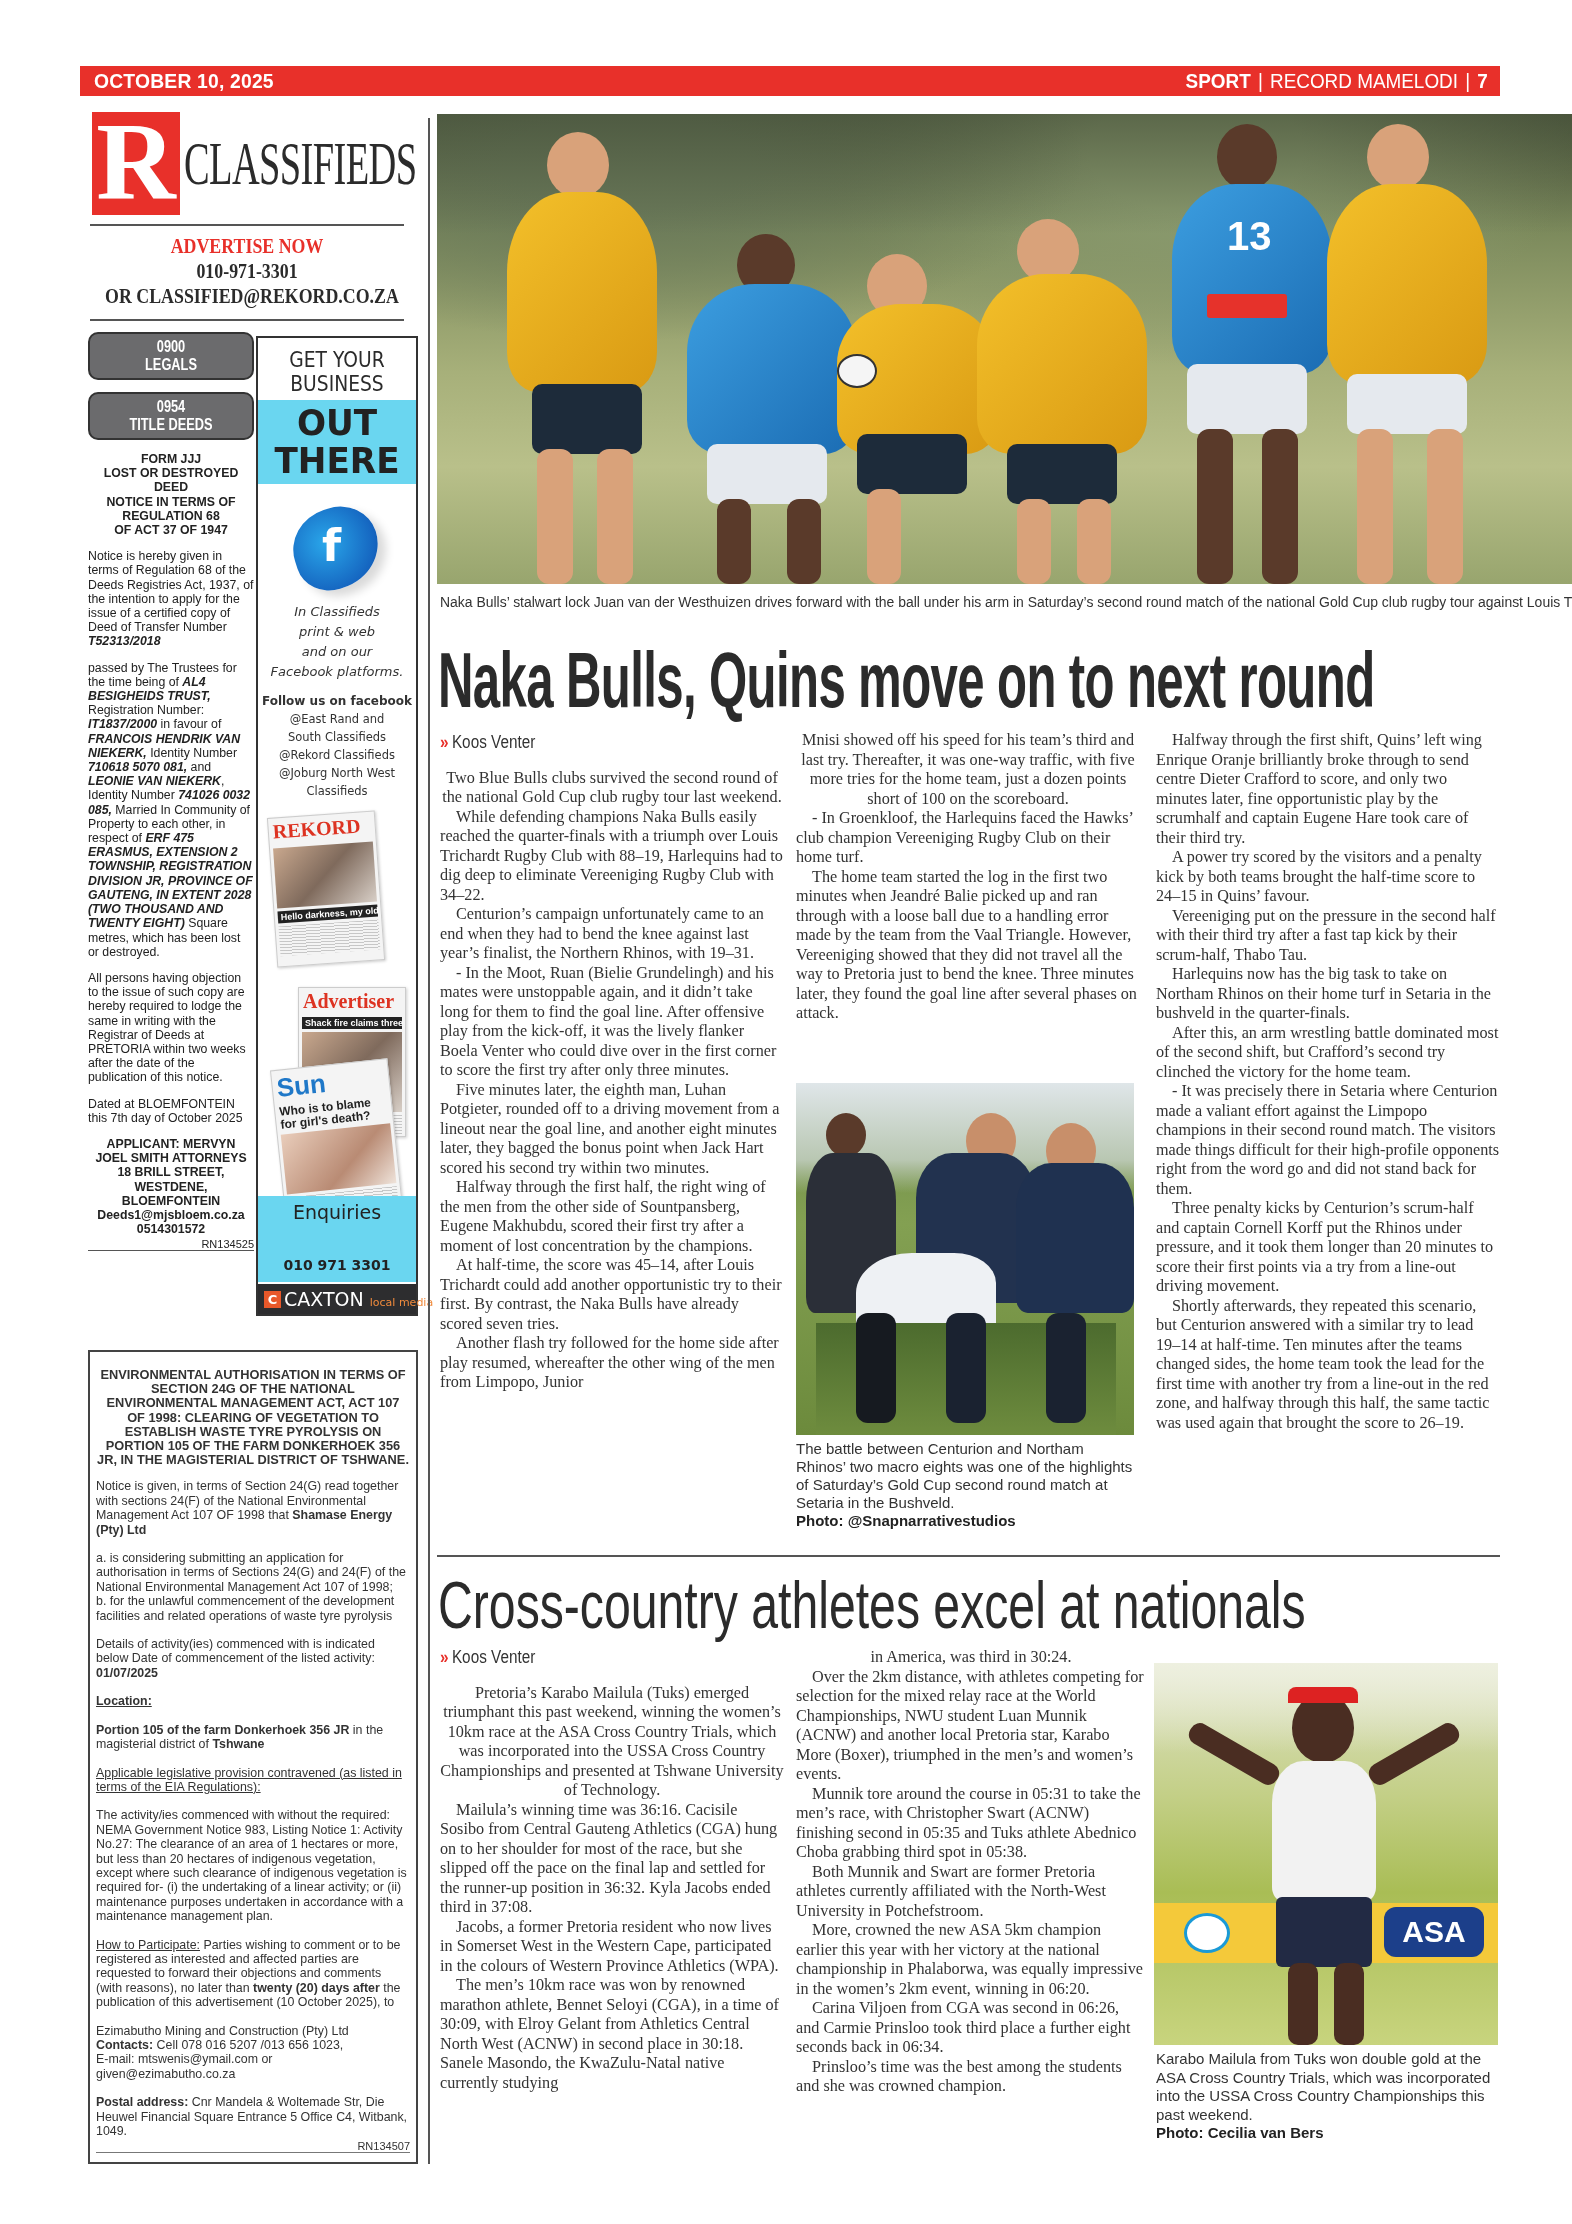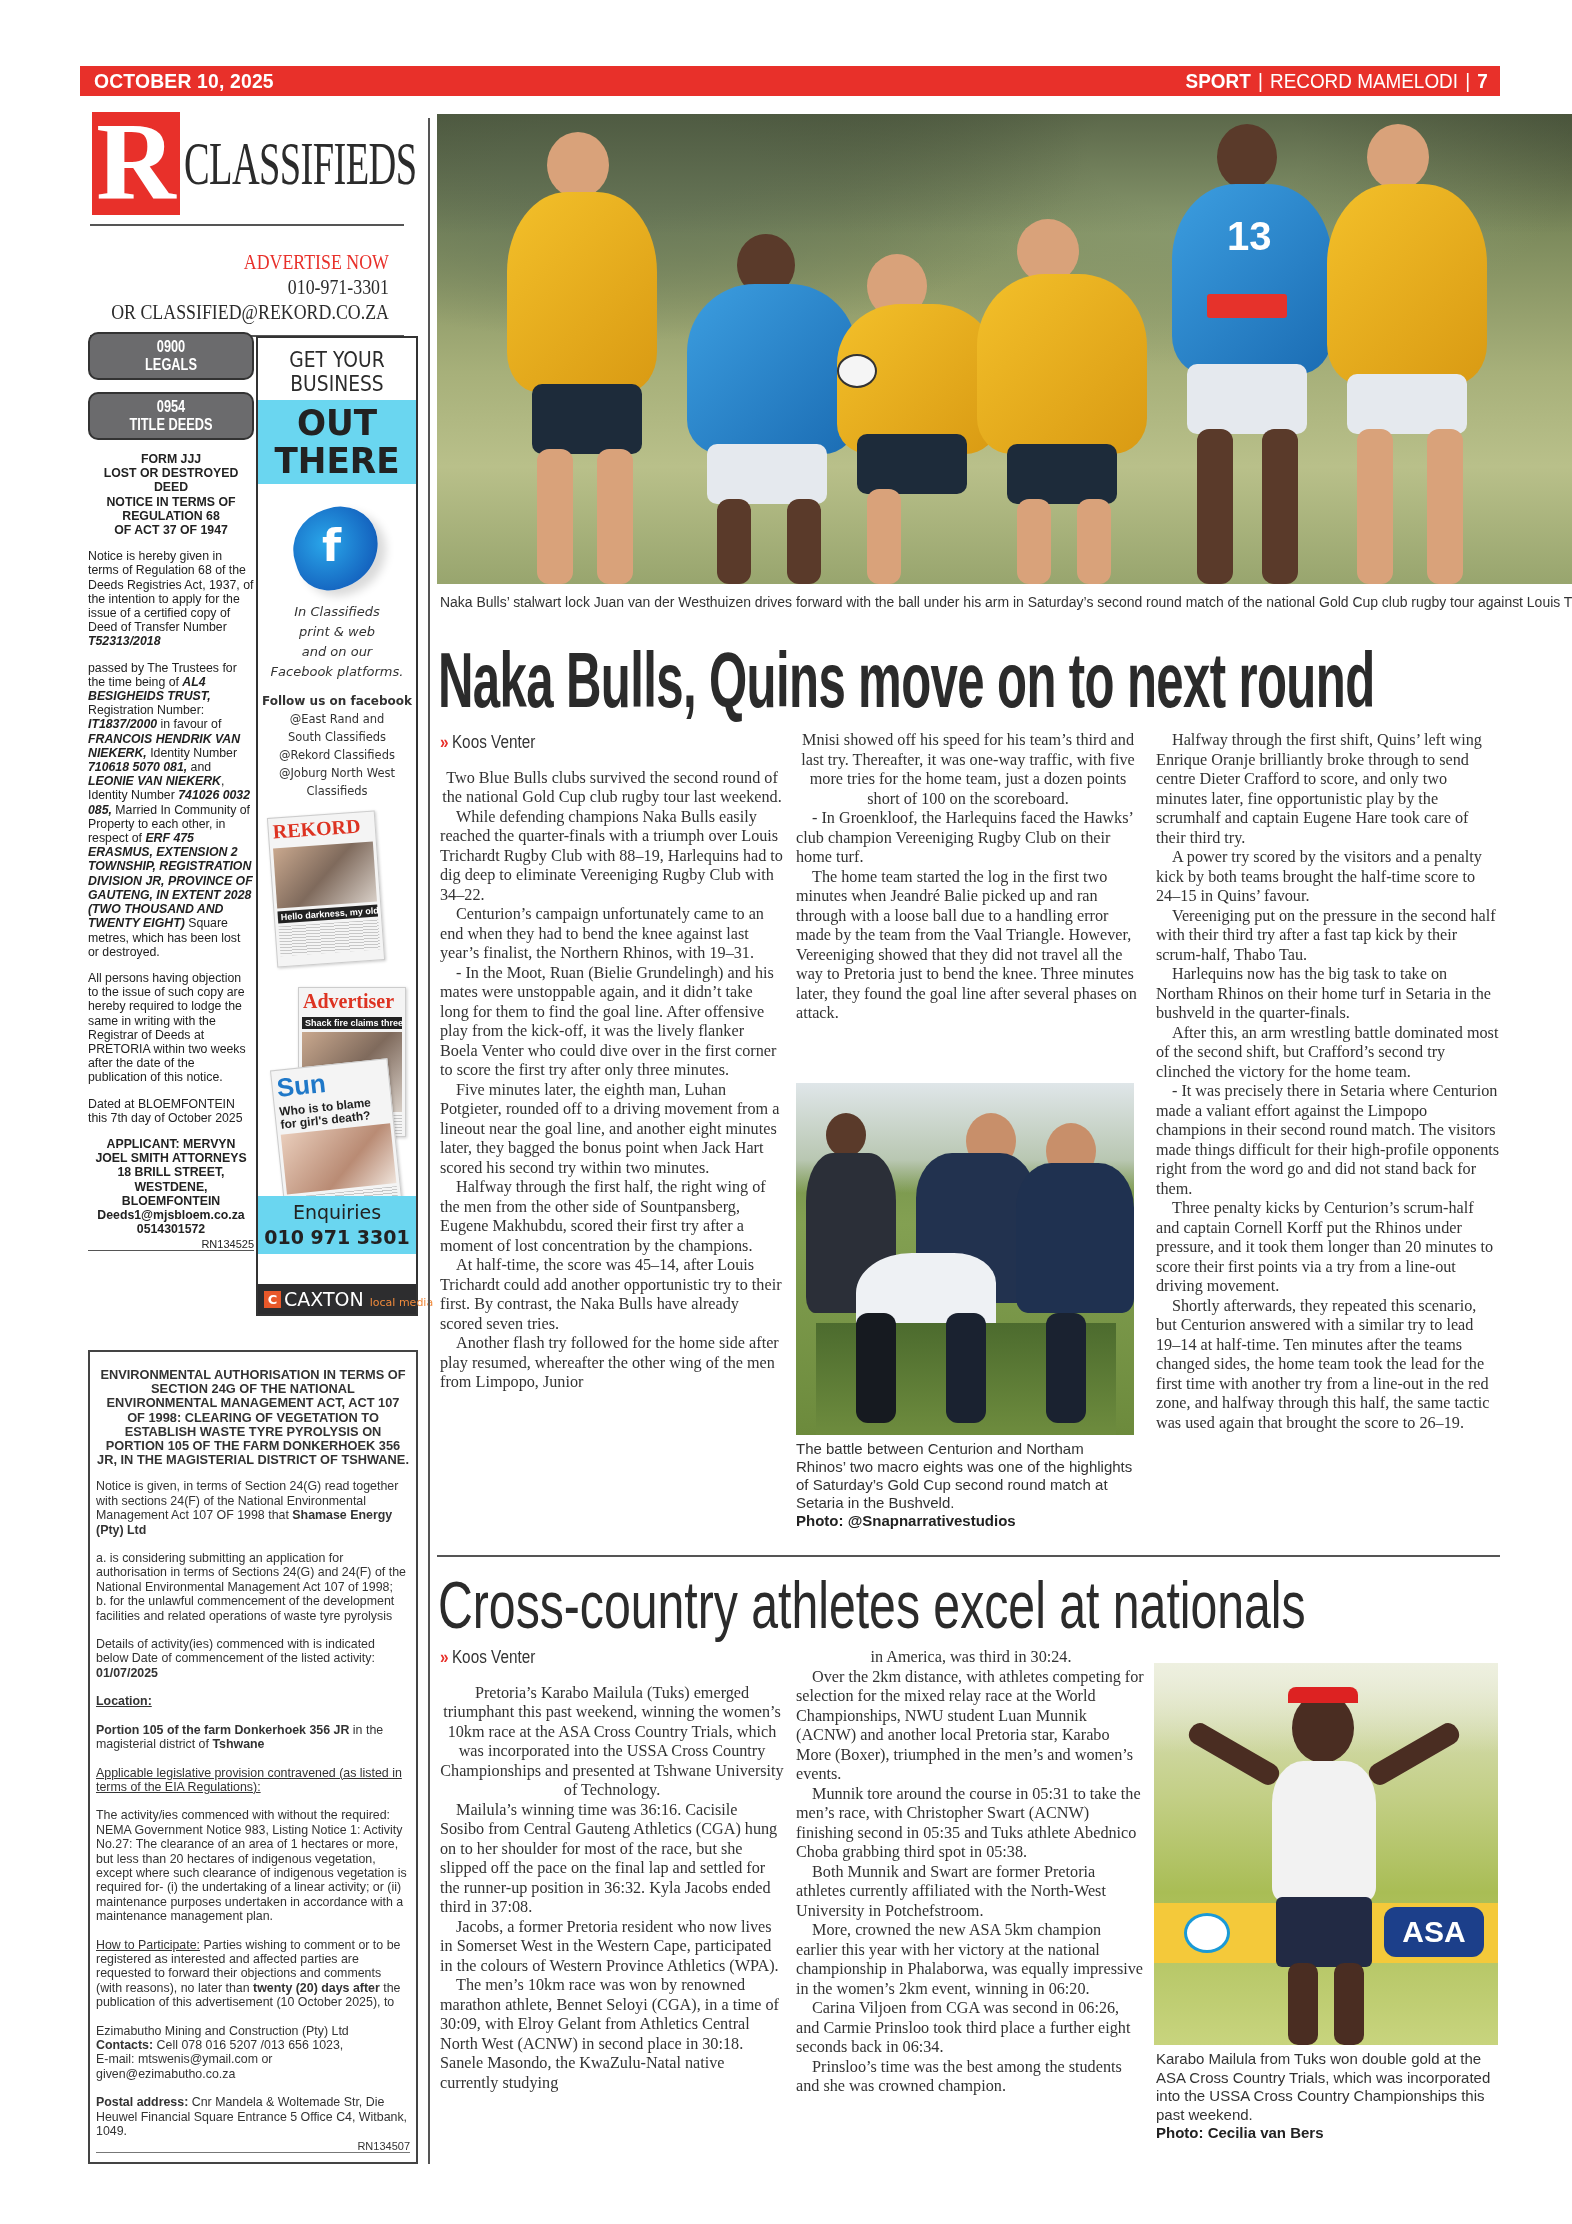--- a/index.html
+++ b/index.html
@@ -10,21 +10,21 @@
   .topbar .right { position: absolute; right: 12px; top: 3px; font-size: 21px; transform: scaleX(0.9); transform-origin: right; white-space: nowrap; }
   .topbar .right .sep { font-weight: normal; margin: 0 8px; }
   .topbar .right .paper { font-weight: normal; }
 
   
   .leftcol { position: absolute; left: 80px; top: 96px; width: 334px; }
   .masthead { position: relative; height: 118px; margin-top: 10px; }
   .masthead .rbox { position: absolute; left: 12px; top: 6px; width: 88px; height: 103px; background: #e8302a; color: #fff; font-family: "Liberation Serif", serif; font-weight: bold; font-size: 110px; line-height: 100px; text-align: center; }
   .masthead .word { position: absolute; left: 104px; top: 22px; font-family: "Liberation Serif", serif; font-size: 62px; color: #2b2b2b; transform: scaleX(0.62); transform-origin: left; white-space: nowrap; letter-spacing: -1px; }
   .rule { height: 2px; background: #555; margin: 0 10px; }
-  .advertise { text-align: right; font-family: "Liberation Serif", serif; font-weight: normal; padding: 8px 0 10px; margin-top: 16px; }
+  .advertise { text-align: center; font-family: "Liberation Serif", serif; font-weight: bold; padding: 8px 0 10px; }
   .advertise .now { color: #e8302a; font-size: 21px; transform: scaleX(0.85); }
   .advertise .phone { font-size: 21px; color: #2b2b2b; transform: scaleX(0.85); }
   .advertise .email { font-size: 21px; color: #2b2b2b; transform: scaleX(0.85); white-space: nowrap; }
 
   .legalcol { position: absolute; left: 8px; top: 236px; width: 166px; font-family: "Liberation Sans", sans-serif; font-size: 12.3px; line-height: 14.2px; }
   .pill { background: #6b6b6d; color: #fff; border: 2px solid #333; border-radius: 10px; text-align: center; font-family: "Liberation Sans", sans-serif; font-weight: bold; font-size: 16px; line-height: 18px; padding: 4px 0; margin-bottom: 12px; transform-origin: center; }
   .pill span { display: block; transform: scaleX(0.8); }
   .legalcol .center { text-align: center; font-weight: bold; }
   .legalcol p { margin-bottom: 12px; }
   .legalcol b { font-weight: bold; font-style: italic; }
@@ -41,21 +41,21 @@
   .adbox .follow { text-align: center; font-size: 11.5px; line-height: 18px; color: #333; margin-top: 10px; }
   .adbox .follow b { font-weight: bold; font-size: 12px; }
   .papers { position: relative; height: 410px; margin-top: 14px; }
   .paper-thumb { position: absolute; background: #f4f4f4; border: 1px solid #ccc; box-shadow: 1px 1px 3px rgba(0,0,0,0.2); overflow: hidden; }
   .paper-thumb .mh { font-family: "Liberation Serif", serif; font-weight: bold; color: #d32; font-size: 20px; padding: 2px 4px; }
   .paper-thumb .hl { background: #222; color: #fff; font-family: "Liberation Sans", sans-serif; font-weight: bold; font-size: 9px; padding: 1px 3px; margin: 2px 3px; white-space: nowrap; }
   .paper-thumb .img { margin: 3px; background: linear-gradient(135deg, #c9a88e, #7f6a5c 50%, #d8cfc7); height: 60px; }
   .paper-thumb .txt { margin: 3px; height: 30px; background: repeating-linear-gradient(#999 0 1px, transparent 1px 3px); opacity: 0.5; }
   .enquiries { position: absolute; left: 0; right: 0; top: 858px; background: #6ad6f0; text-align: center; color: #222; padding: 4px 0; }
   .enquiries .e1 { font-size: 19px; line-height: 24px; }
-  .enquiries .e2 { font-weight: bold; font-size: 19px; line-height: 26px; }
+  .enquiries .e2 { font-weight: bold; font-size: 14px; line-height: 26px; margin-top: 28px; }
   .caxton { position: absolute; left: 0; right: 0; bottom: 0; height: 30px; background: #2d2d2f; color: #fff; font-family: "DejaVu Sans", sans-serif; font-size: 19px; line-height: 30px; padding-left: 6px; white-space: nowrap; }
   .caxton .c { display: inline-block; width: 17px; height: 17px; background: #e8582a; color: #fff; font-weight: bold; font-size: 13px; line-height: 17px; text-align: center; vertical-align: 2px; margin-right: 3px; }
   .caxton .lm { color: #f08a3c; font-size: 11px; }
 
   .envbox { position: absolute; left: 88px; top: 1350px; width: 330px; height: 814px; border: 2px solid #444; padding: 16px 6px 0 6px; font-family: "Liberation Sans", sans-serif; font-size: 12.4px; line-height: 14.4px; color: #333; }
   .envbox .title { text-align: center; font-weight: bold; font-size: 12.8px; line-height: 14.2px; margin-bottom: 12px; }
   .envbox p { margin-bottom: 14px; }
   .envbox u { text-decoration: underline; }
   .envbox .rn2 { text-align: right; border-bottom: 1px solid #777; font-size: 11px; line-height: 12px; margin-top: -12px; }
 

